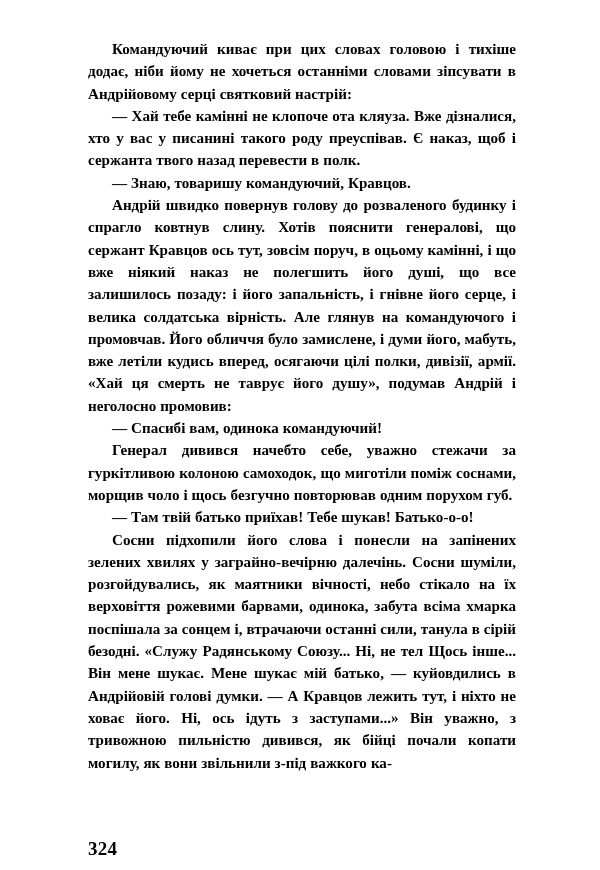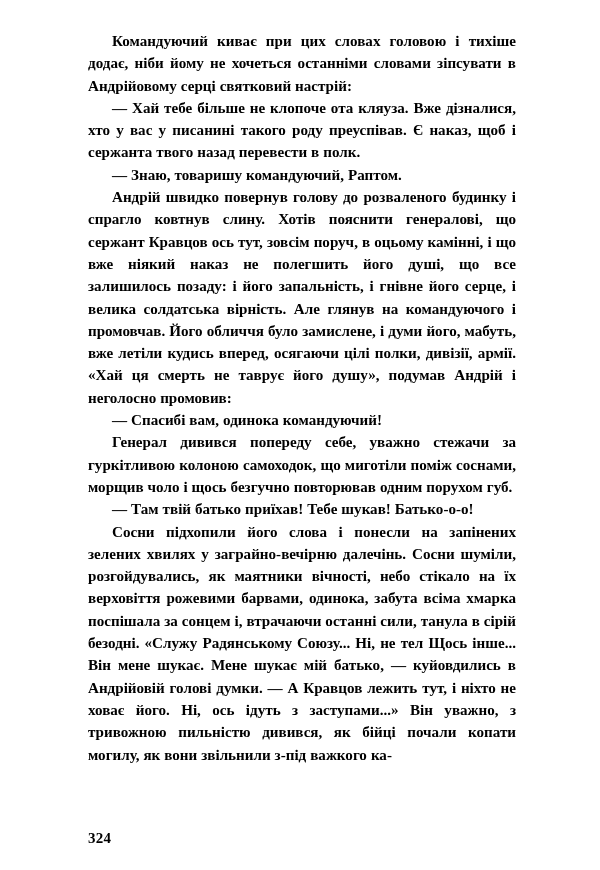--- a/index.html
+++ b/index.html
@@ -11,21 +11,21 @@
     width: 600px;
     height: 870px;
     position: relative;
     font-family: "Liberation Serif", serif;
     color: #000000;
     overflow: hidden;
   }
   .page {
     position: absolute;
     left: 0;
-    top: 8px;
+    top: 16px;
     width: 600px;
     height: 714px;
   }
   .text-block {
     position: absolute;
     left: 88px;
     top: 22px;
     width: 428px;
     font-size: 15.1px;
     line-height: 22.3px;
@@ -40,34 +40,34 @@
     text-indent: 24px;
     text-align: justify;
   }
   .para.last {
     text-align: justify;
   }
   .page-number {
     position: absolute;
     left: 88px;
     top: 822px;
-    font-size: 15px;
+    font-size: 19px;
     font-family: "Liberation Serif", serif;
     font-weight: 600;
     letter-spacing: 0.3px;
   }
 </style>
 </head>
 <body>
 
 <div class="page">
   <div class="text-block">
     <p class="para">Командуючий киває при цих словах головою і тихіше додає, ніби йому не хочеться останніми словами зіпсувати в Андрійовому серці святковий настрій:</p>
-    <p class="para">— Хай тебе більше не клопоче ота кляуза. Вже дізналися, хто у вас у писанині такого роду преуспівав. Є наказ, щоб і сержанта твого назад перевести в полк.</p>
-    <p class="para">— Знаю, товаришу командуючий, Раптом.</p>
+    <p class="para">— Хай тебе камінні не клопоче ота кляуза. Вже дізналися, хто у вас у писанині такого роду преуспівав. Є наказ, щоб і сержанта твого назад перевести в полк.</p>
+    <p class="para">— Знаю, товаришу командуючий, Кравцов.</p>
     <p class="para">Андрій швидко повернув голову до розваленого будинку і спрагло ковтнув слину. Хотів пояснити генералові, що сержант Кравцов ось тут, зовсім поруч, в оцьому камінні, і що вже ніякий наказ не полегшить його душі, що все залишилось позаду: і його запальність, і гнівне його серце, і велика солдатська вірність. Але глянув на командуючого і промовчав. Його обличчя було замислене, і думи його, мабуть, вже летіли кудись вперед, осягаючи цілі полки, дивізії, армії. «Хай ця смерть не таврує його душу», подумав Андрій і неголосно промовив:</p>
     <p class="para">— Спасибі вам, одинока командуючий!</p>
-    <p class="para">Генерал дивився попереду себе, уважно стежачи за гуркітливою колоною самоходок, що миготіли поміж соснами, морщив чоло і щось безгучно повторював одним порухом губ.</p>
+    <p class="para">Генерал дивився начебто себе, уважно стежачи за гуркітливою колоною самоходок, що миготіли поміж соснами, морщив чоло і щось безгучно повторював одним порухом губ.</p>
     <p class="para">— Там твій батько приїхав! Тебе шукав! Батько-о-о!</p>
     <p class="para last">Сосни підхопили його слова і понесли на запінених зелених хвилях у заграйно-вечірню далечінь. Сосни шуміли, розгойдувались, як маятники вічності, небо стікало на їх верховіття рожевими барвами, одинока, забута всіма хмарка поспішала за сонцем і, втрачаючи останні сили, танула в сірій безодні. «Служу Радянському Союзу... Ні, не тел Щось інше... Він мене шукає. Мене шукає мій батько, — куйовдились в Андрійовій голові думки. — А Кравцов лежить тут, і ніхто не ховає його. Ні, ось ідуть з заступами...» Він уважно, з тривожною пильністю дивився, як бійці почали копати могилу, як вони звільнили з-під важкого ка-</p>
   </div>
   <div class="page-number">324</div>
 </div>
 
 </body></html>

